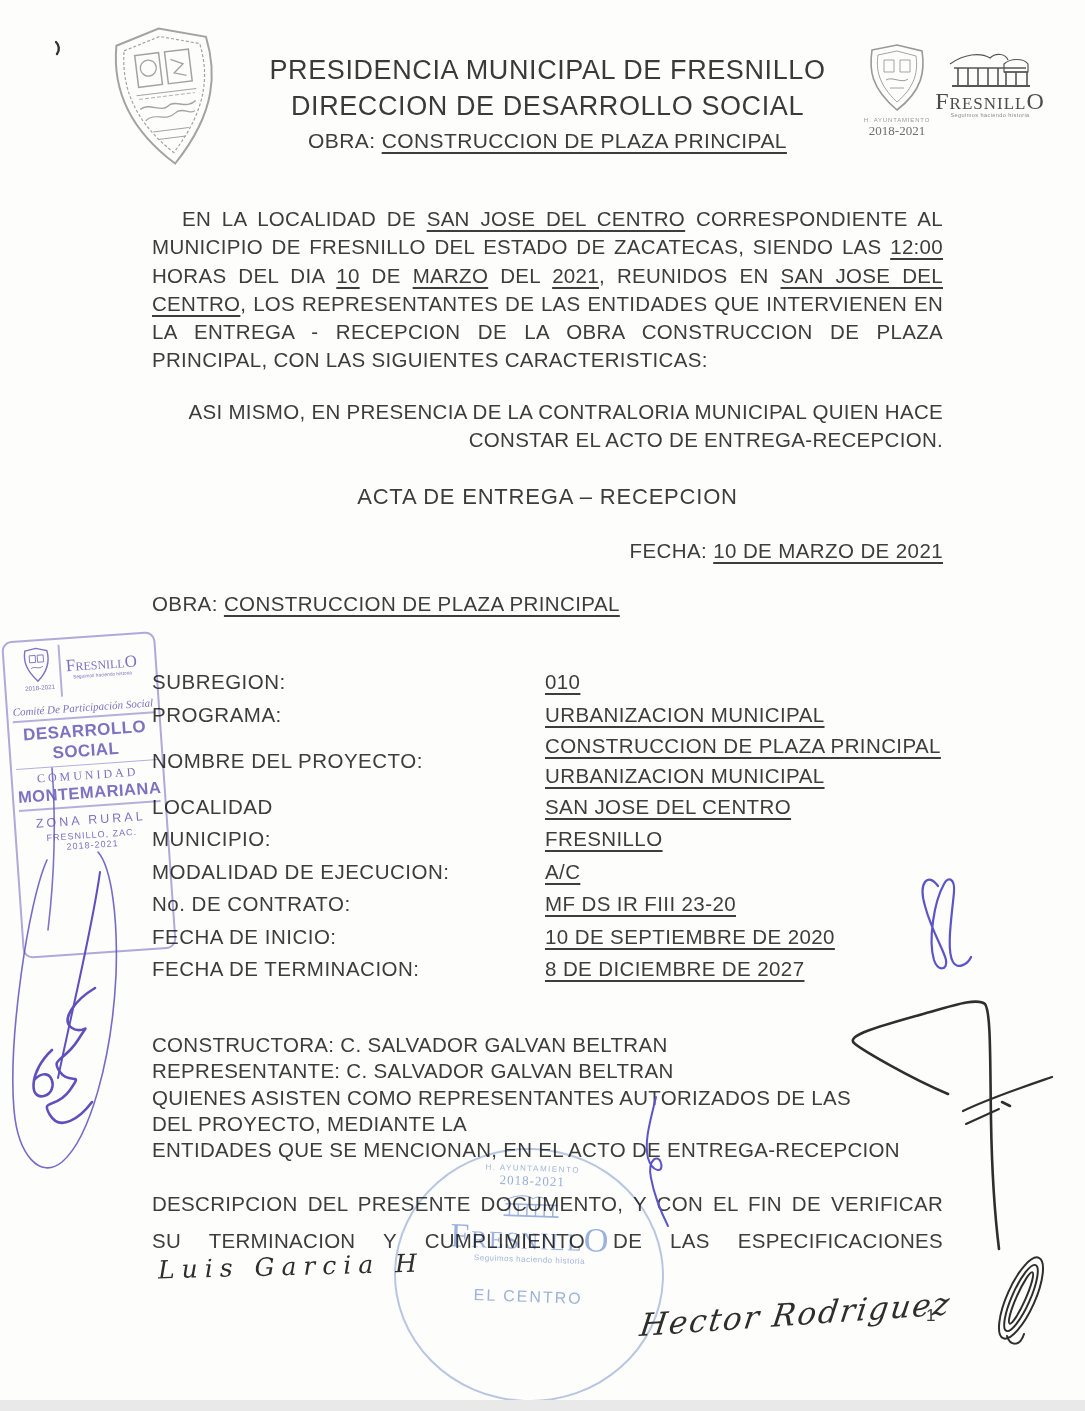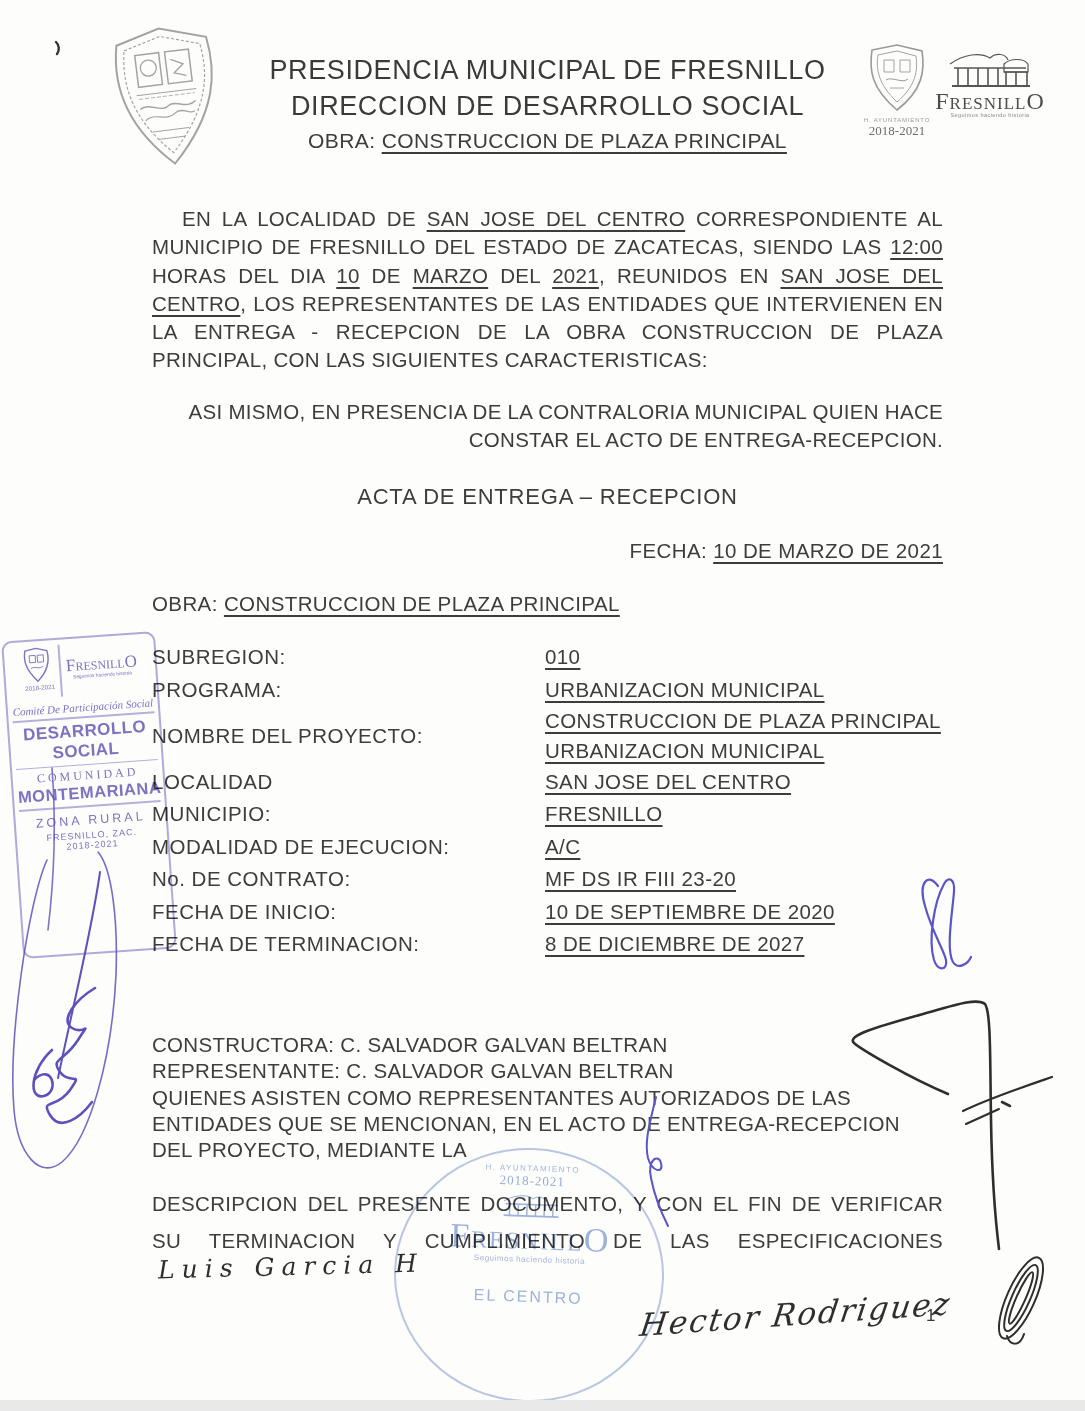--- a/index.html
+++ b/index.html
@@ -22,21 +22,21 @@
 
   
   .para{font-size:20.5px;line-height:28.3px;letter-spacing:.3px;width:791px;left:152px;text-align:justify;}
   .p-intro{top:205px;text-indent:30px;}
   .p-contraloria{top:398px;text-align:right;}
   .acta-title{left:152px;top:484px;width:791px;text-align:center;font-size:22px;letter-spacing:.8px;}
   .fecha-line{left:500px;top:539px;width:443px;text-align:right;font-size:20.5px;letter-spacing:.4px;}
   .obra-line{left:152px;top:592px;font-size:20.5px;letter-spacing:.4px;}
 
   
-  .fields{left:152px;top:641px;width:800px;}
+  .fields{left:152px;top:666px;width:800px;}
   .field-row{display:flex;align-items:center;min-height:32.4px;}
   .field-label{width:393px;font-size:20.5px;letter-spacing:.5px;flex:none;}
   .field-value{font-size:20.5px;letter-spacing:.4px;}
   .field-value .u{display:block;line-height:30px;}
 
   .p-via{left:152px;top:980px;font-size:20.5px;letter-spacing:.4px;}
   .block-lines{left:152px;top:1032px;width:791px;font-size:20.5px;line-height:26.3px;letter-spacing:.3px;}
   .desc-block{left:152px;top:1186px;width:791px;font-size:20.5px;line-height:36.5px;letter-spacing:.3px;}
   .jline{text-align:justify;text-align-last:justify;}
 
@@ -213,22 +213,22 @@
           <div class="u">8 DE DICIEMBRE DE 2027</div>
         </div>
       </div>
     </div>
 
 
   <div class="abs block-lines">
     <div>CONSTRUCTORA: C. SALVADOR GALVAN BELTRAN</div>
     <div>REPRESENTANTE: C. SALVADOR GALVAN BELTRAN</div>
     <div>QUIENES ASISTEN COMO REPRESENTANTES AUTORIZADOS DE LAS</div>
+    <div>DEL PROYECTO, MEDIANTE LA</div>
     <div>ENTIDADES QUE SE MENCIONAN, EN EL ACTO DE ENTREGA-RECEPCION</div>
-    <div>DEL PROYECTO, MEDIANTE LA</div>
   </div>
 
   <div class="abs desc-block">
     <div class="jline">DESCRIPCION DEL PRESENTE DOCUMENTO, Y CON EL FIN DE VERIFICAR</div>
     <div class="jline">SU TERMINACION Y CUMPLIMIENTO DE LAS ESPECIFICACIONES</div>
   </div>
 
   <div class="abs round-stamp overlay">
     <div class="rs-top">H. AYUNTAMIENTO</div>
     <div class="rs-years">2018-2021</div>

